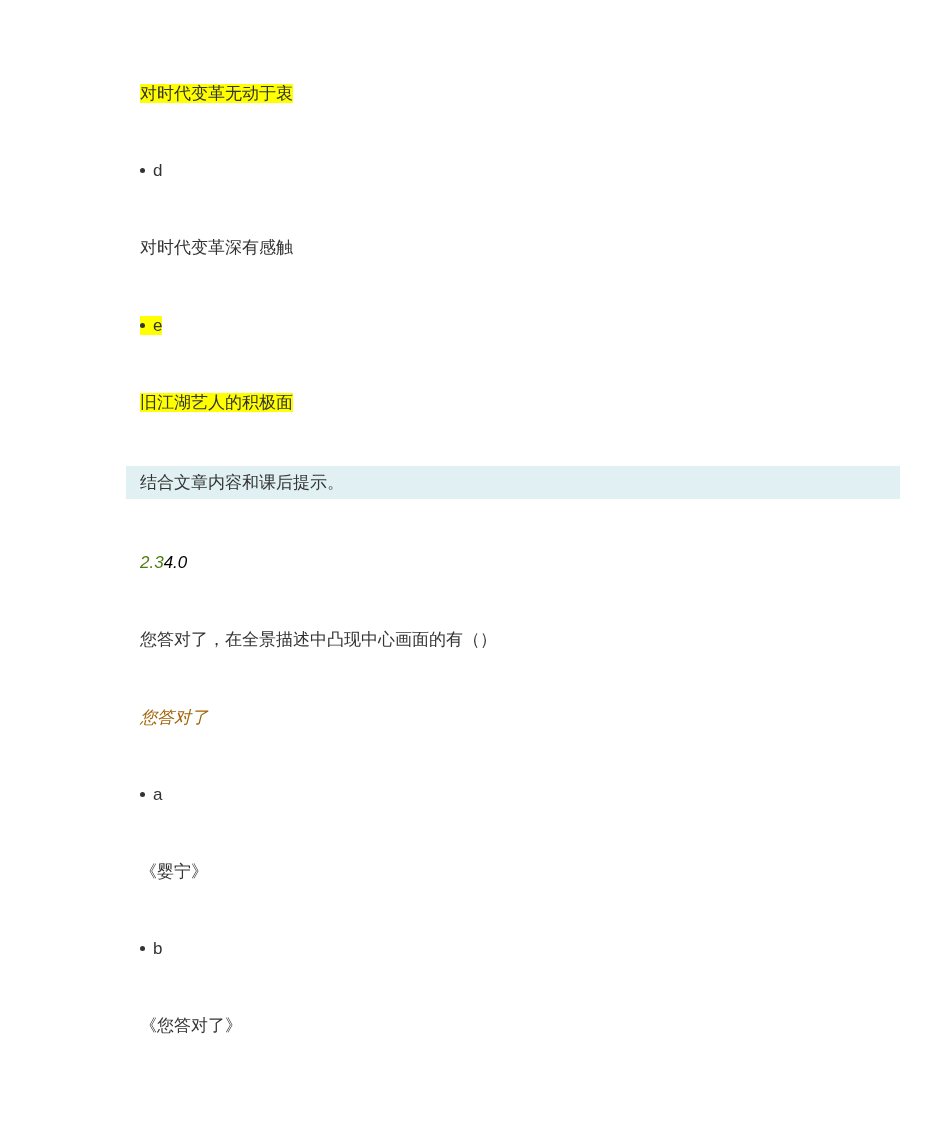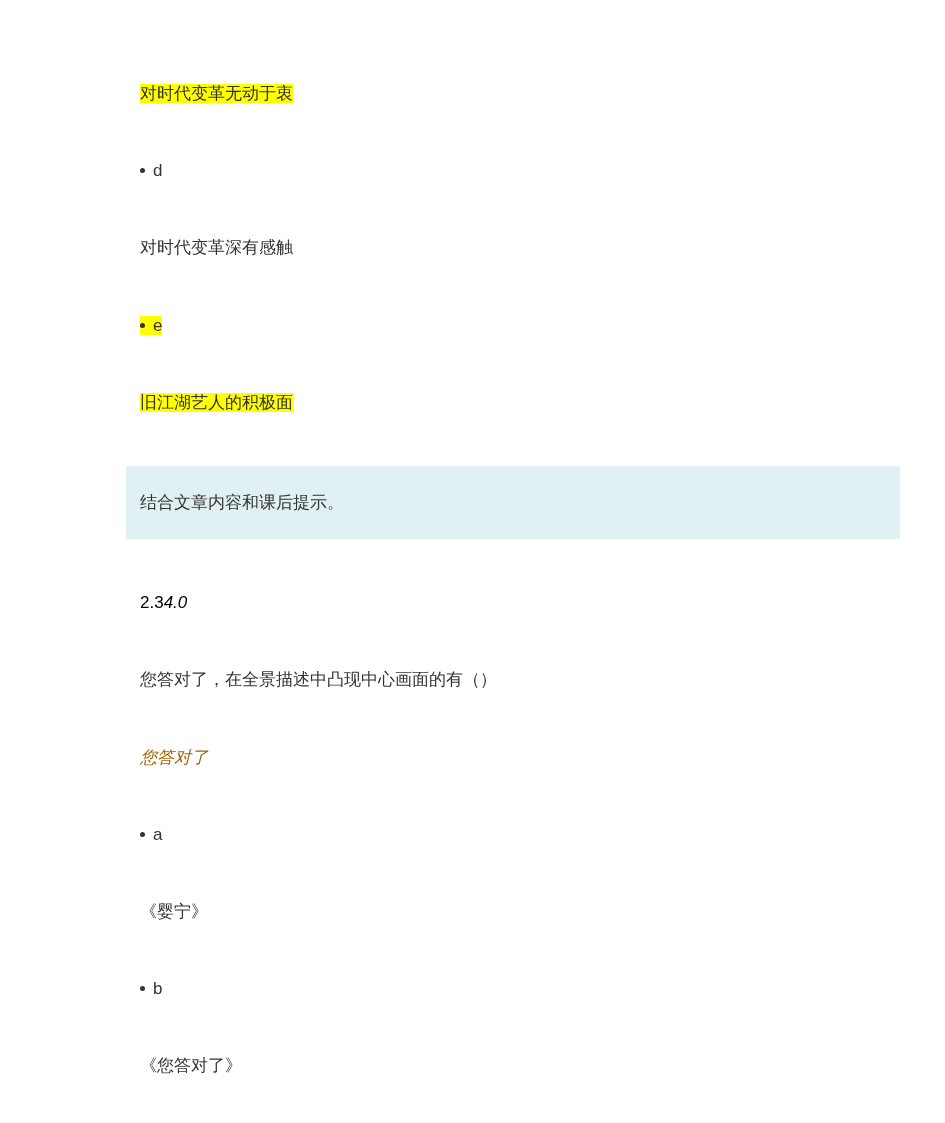--- a/index.html
+++ b/index.html
@@ -33,27 +33,28 @@
       border-radius: 50%;
       vertical-align: middle;
       margin-right: 8px;
       margin-bottom: 2px;
     }
     .option-label {
       font-family: "Segoe UI", Tahoma, sans-serif;
     }
     .feedback-box {
       background-color: #e0f0f3;
-      padding: 23px 14px;
+      padding: 3px 14px;
       margin-left: -14px;
       margin-right: 0;
       margin-bottom: 50px;
     }
     .q-number {
-      color: #000000;
+      color: #4d7c0f;
+      font-style: italic;
     }
     .q-max {
       color: #000000;
       font-style: italic;
     }
     .correct-msg {
       color: #a16207;
       font-style: italic;
     }
   </style>

